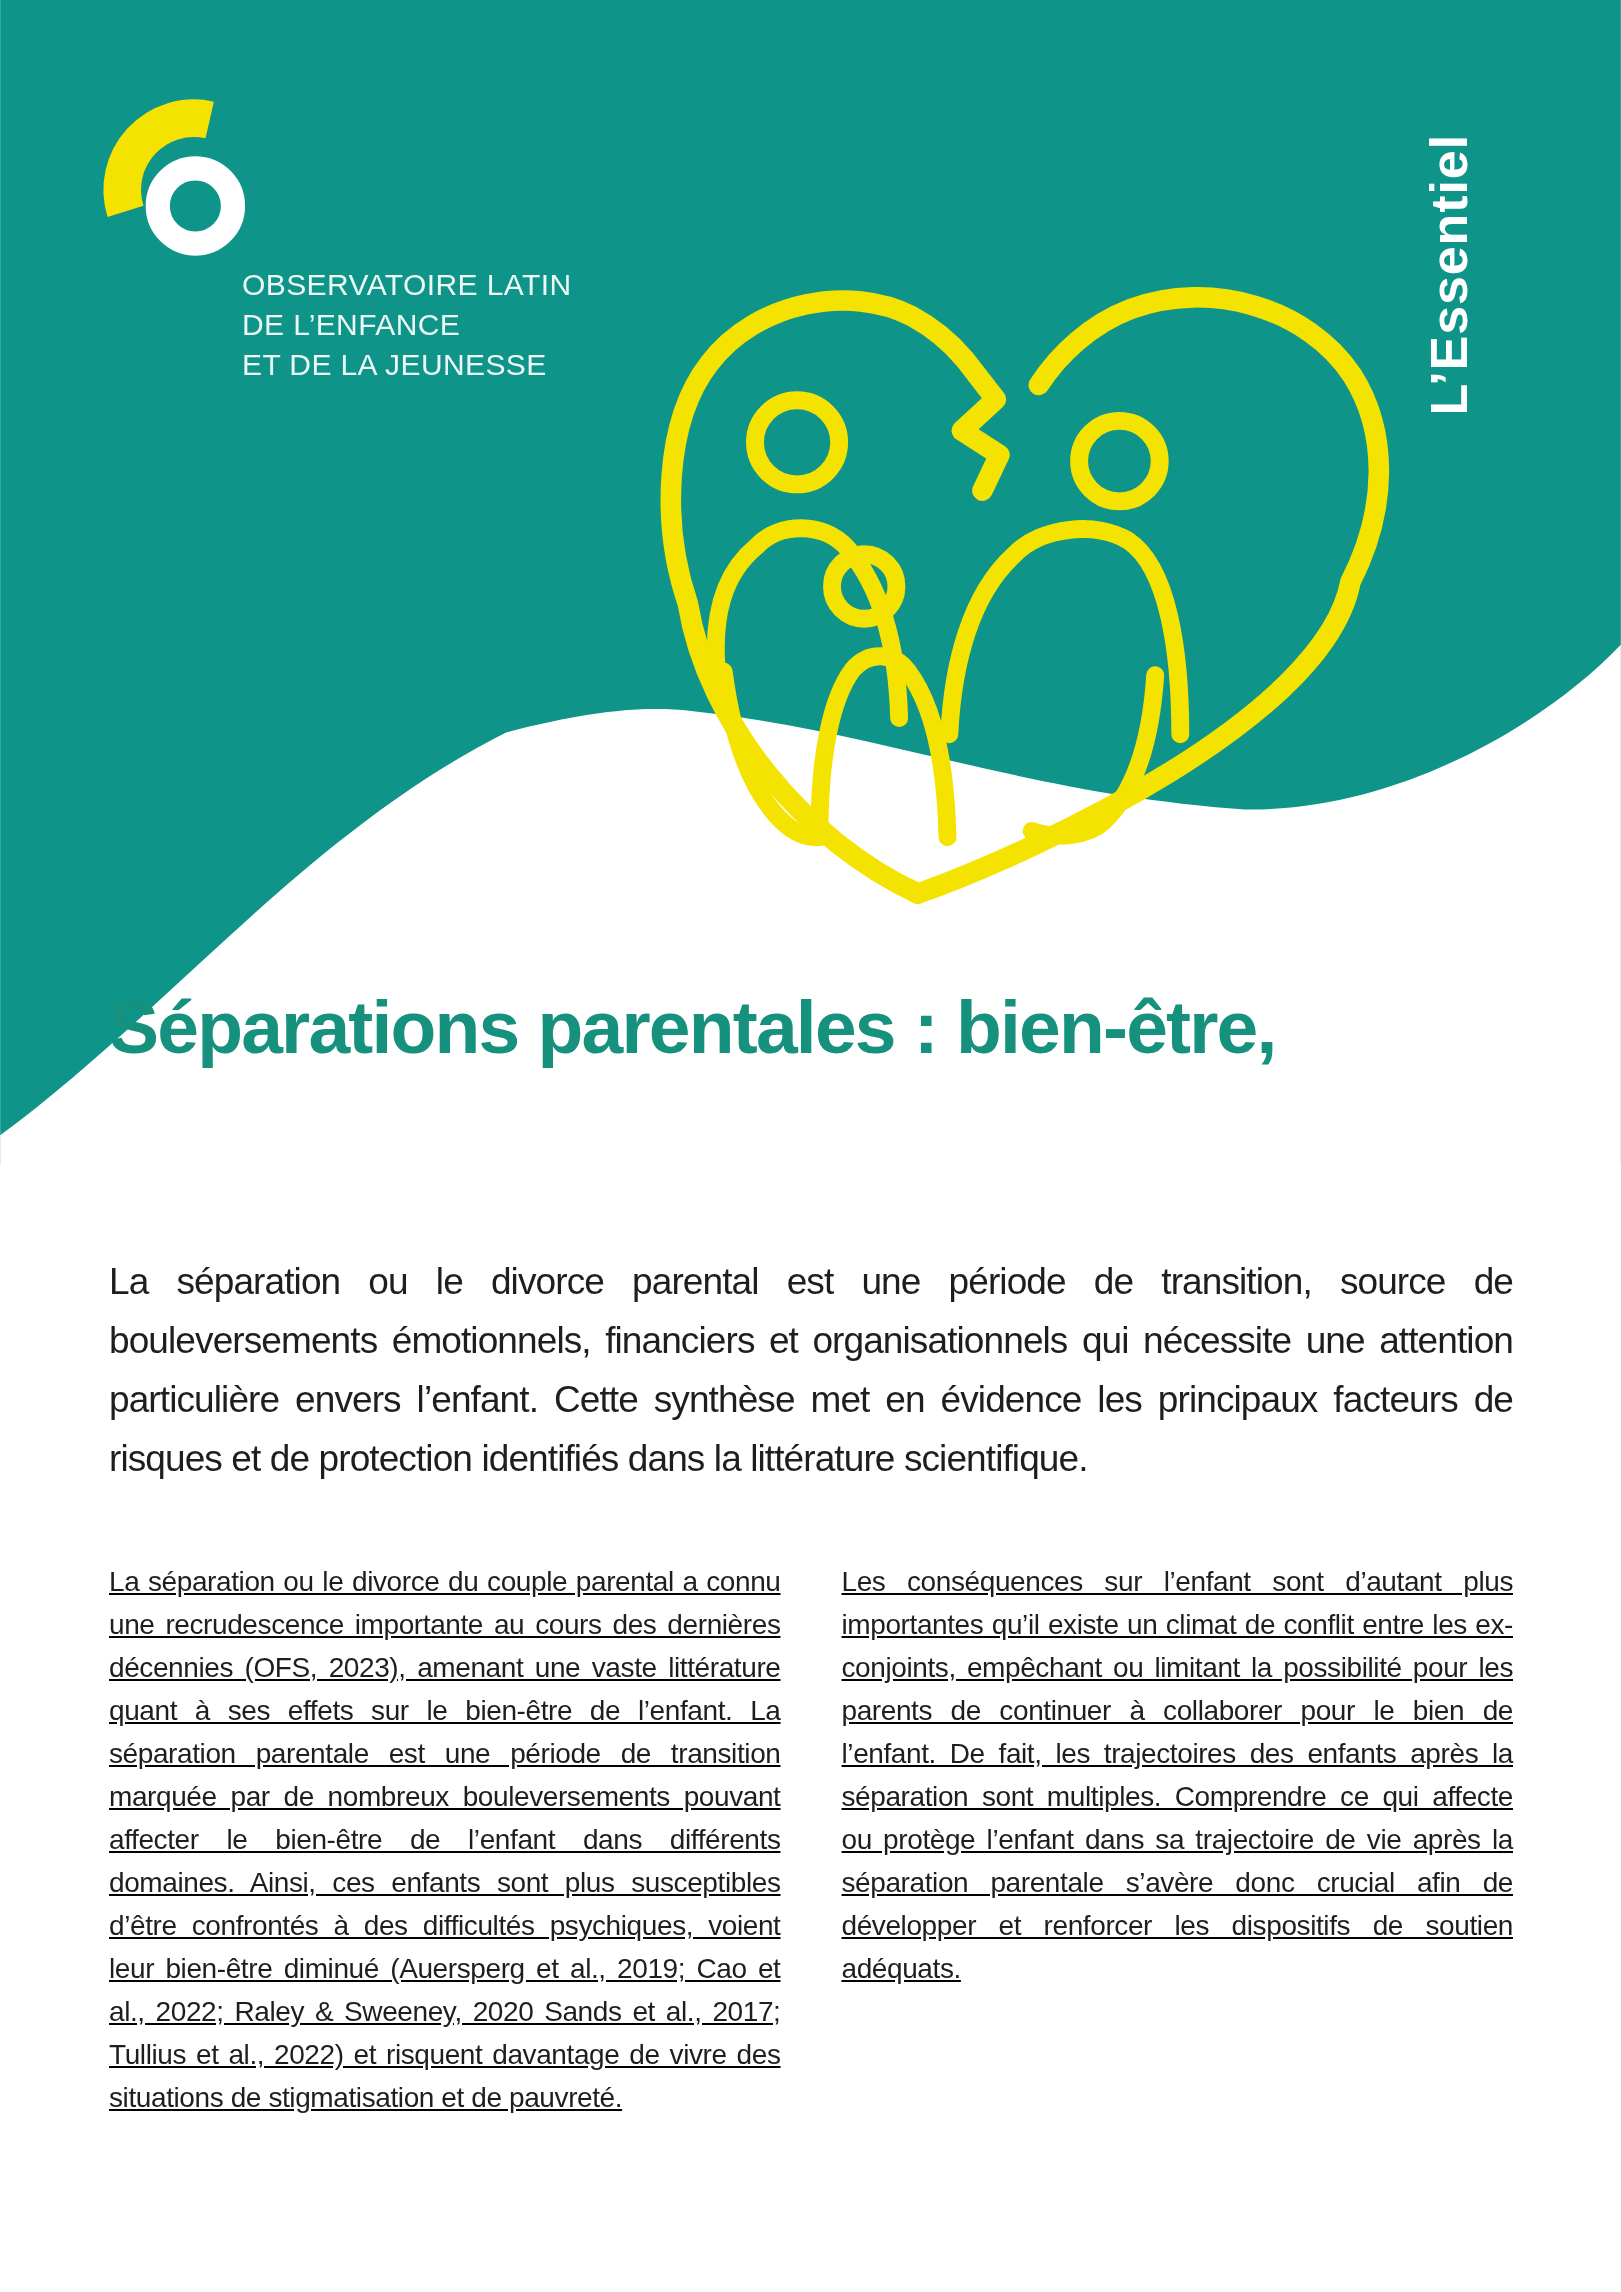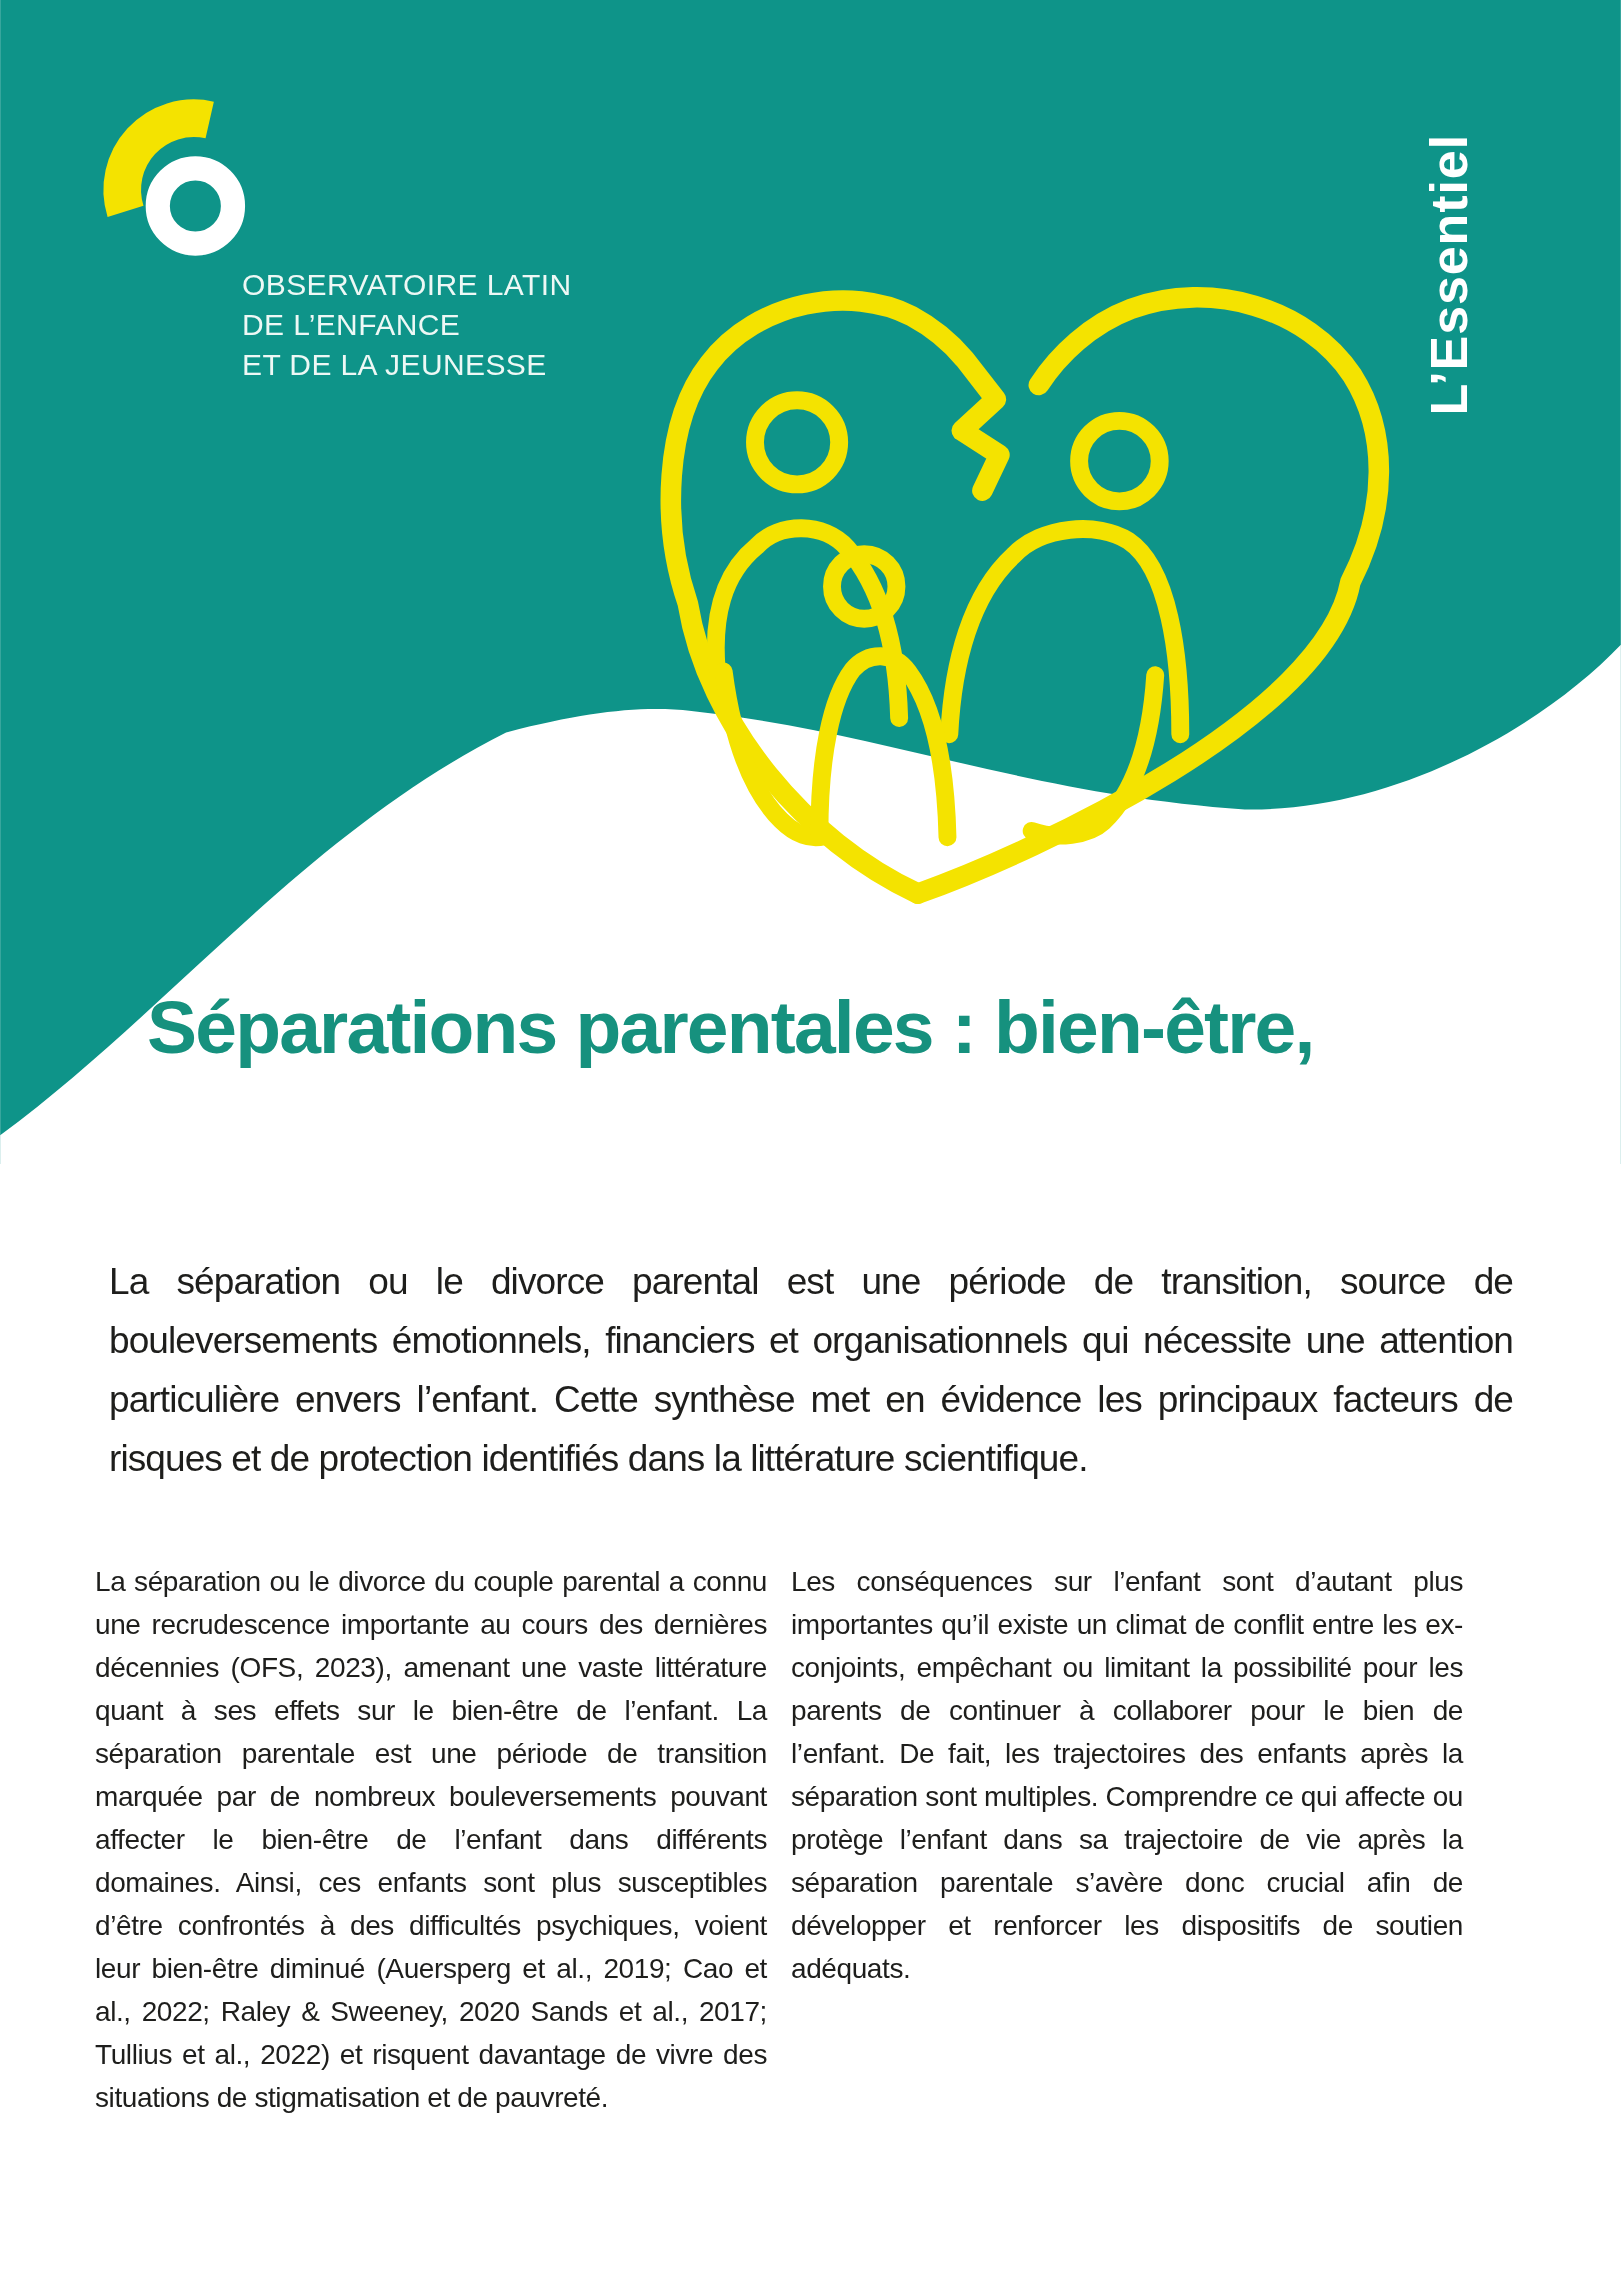--- a/index.html
+++ b/index.html
@@ -55,39 +55,39 @@
   }
   .page-title{
     position:absolute;
     left:109px;top:969px;
     width:1404px;
     color:var(--title-teal);
     font-weight:bold;
     font-size:75px;
     letter-spacing:-1.8px;
     line-height:117px;
-    margin-left:38px;
   }
   .page-title .title-line{display:block;}
   .intro{
     position:absolute;
     left:109px;top:1252px;
     width:1404px;
     color:var(--text-dark);
     font-size:37px;
     letter-spacing:-0.9px;
     line-height:59px;
     text-align:justify;
   }
   .columns{
     position:absolute;
-    left:95px;top:1560px;
+    left:109px;top:1560px;
     width:1404px;
     display:flex;
-    gap:24px;
+    gap:61px;
+    text-decoration:underline;
   }
   .col{
     width:672px;
     color:var(--text-dark);
     font-size:28px;
     letter-spacing:-0.4px;
     line-height:43px;
     text-align:justify;
   }
 </style>

